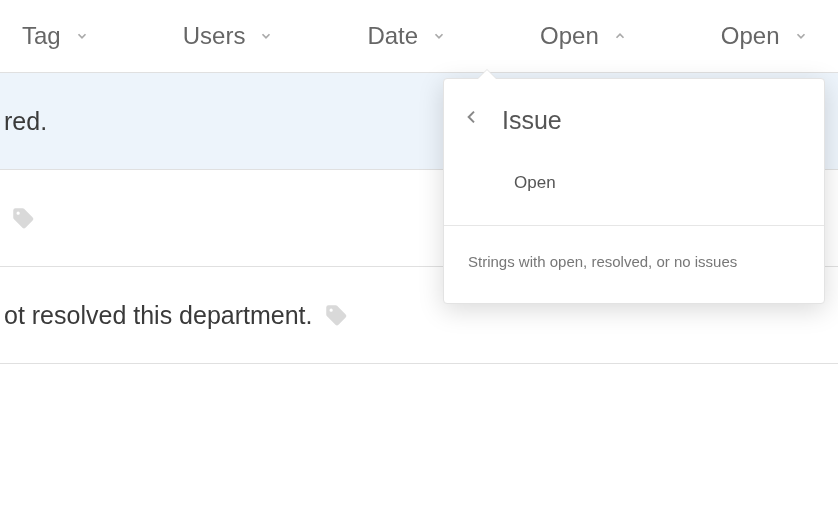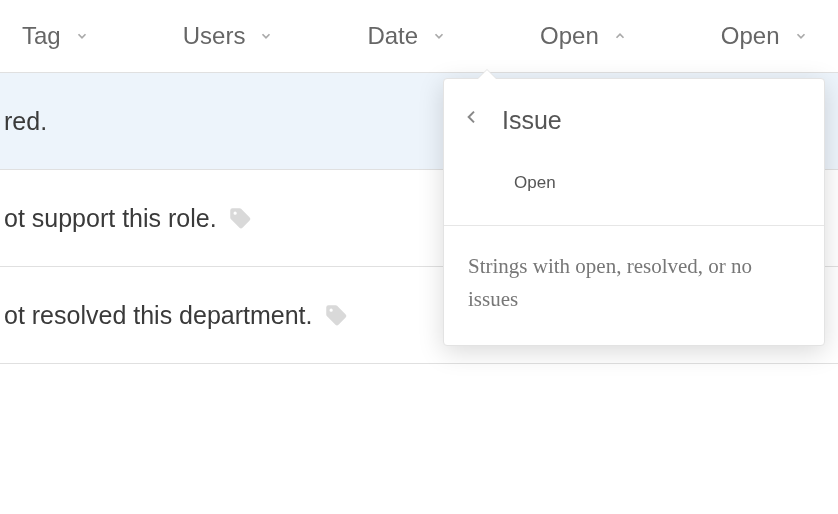--- a/index.html
+++ b/index.html
@@ -93,24 +93,23 @@
   .dd-options { padding: 4px 0 18px 0; }
   .dd-option {
     padding: 14px 20px 14px 70px;
     font-size: 17px;
     color: #555;
     cursor: pointer;
   }
   .dd-desc {
     border-top: 1px solid #e6e6e6;
     padding: 24px 24px 30px 24px;
-    font-size: 21px;
+    font-size: 15px;
     color: #777;
     line-height: 1.55;
-    font-family: Liberation Serif, serif;
   }
 </style>
 </head>
 <body>
 
 <div class="filter-bar">
   <div class="filter-item">
     <span>Tag</span>
     <span class="chevron">
       <svg viewBox="0 0 24 24" fill="none" stroke="#aaa" stroke-width="3">
@@ -150,21 +149,20 @@
         </svg>
     </span>
   </div>
 </div>
 
 <div class="list">
   <div class="row selected">
     <span class="text">red.</span>
   </div>
   <div class="row">
-    <span class="text">ot support this role.</span>
     <span class="tag-icon">
       <svg viewBox="0 0 24 24">
           <path d="M21 11.5l-8-8A2 2 0 0 0 11.6 3H5a2 2 0 0 0-2 2v6.6a2 2 0 0 0 .5 1.4l8 8a2 2 0 0 0 2.8 0l6.6-6.6a2 2 0 0 0 0-2.9zM7.5 9A1.5 1.5 0 1 1 9 7.5 1.5 1.5 0 0 1 7.5 9z" fill="#d9d9d9"></path>
         </svg>
     </span>
   </div>
   <div class="row">
     <span class="text">ot resolved this department.</span>
     <span class="tag-icon">
       <svg viewBox="0 0 24 24">

